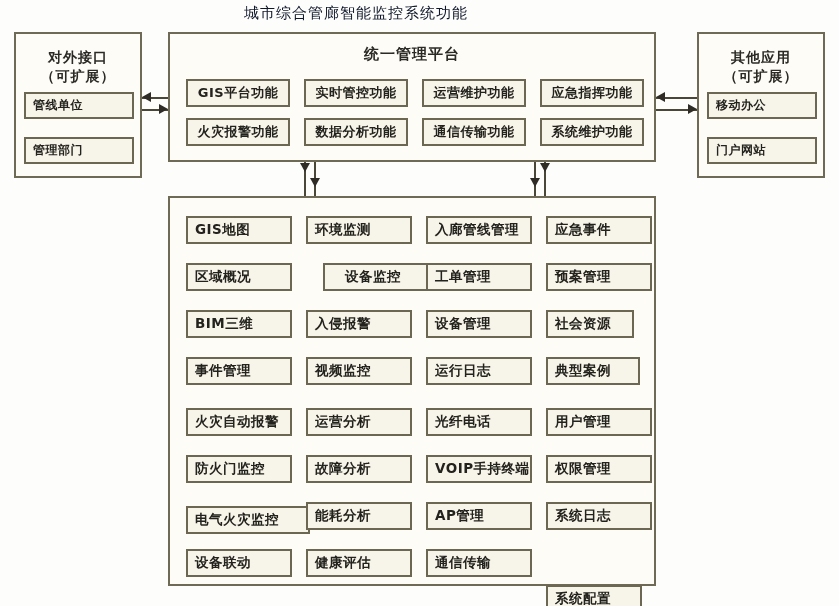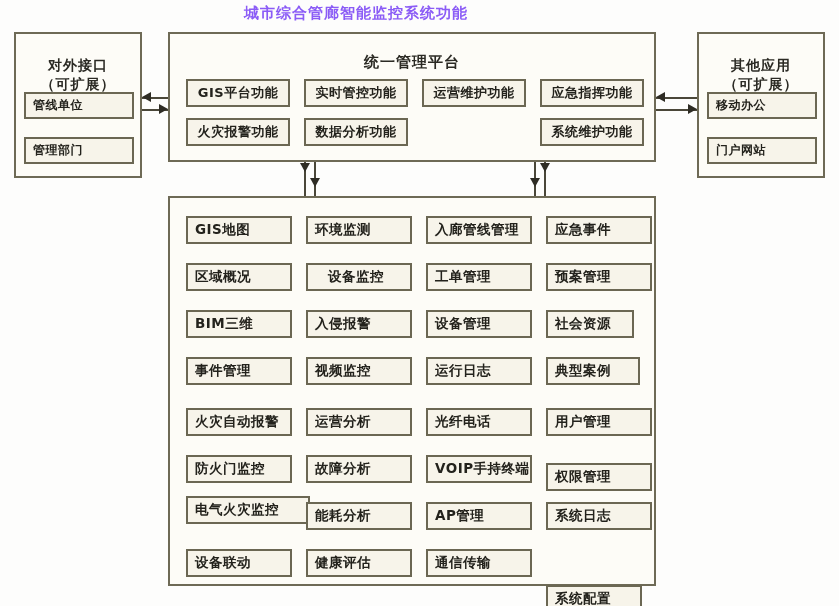--- a/index.html
+++ b/index.html
@@ -17,22 +17,22 @@
   }
 
   
   #diagram-title {
     position: absolute;
     left: 0;
     top: 4px;
     width: 712px;
     text-align: center;
     font-size: 15px;
-    font-weight: bold;
-    color: #8b5cf6;
+    font-weight: normal;
+    color: #0f172a;
     letter-spacing: 1px;
   }
 
   
   .panel {
     position: absolute;
     background: #fdfcf7;
     border: 2px solid #6e6a56;
     box-sizing: border-box;
   }
@@ -60,31 +60,31 @@
     padding-left: 7px;
     white-space: nowrap;
     letter-spacing: 0.5px;
     overflow: visible;
   }
   .cell.center { justify-content: center; padding-left: 0; }
 
   
   #left-panel  { left: 14px;  top: 32px; width: 128px; height: 146px; }
   #right-panel { left: 697px; top: 32px; width: 128px; height: 146px; }
-  .side-title { padding-top: 22px; }
+  .side-title { padding-top: 14px; }
   .side-cell {
     left: 8px;
     width: 110px;
     height: 27px;
     font-size: 12px;
   }
 
   
   #platform-panel { left: 168px; top: 32px; width: 488px; height: 130px; }
-  #platform-panel .panel-title { padding-top: 18px; font-size: 15px; }
+  #platform-panel .panel-title { padding-top: 10px; font-size: 15px; }
   .plat-cell {
     height: 28px;
     font-size: 13px;
   }
 
   
   #grid-panel { left: 168px; top: 196px; width: 488px; height: 390px; }
   .grid-cell {
     height: 28px;
   }
@@ -144,32 +144,33 @@
   <div class="panel" id="platform-panel">
     <div class="panel-title">统一管理平台</div>
 
     <div class="cell plat-cell center" style="left:16px;  top:45px; width:104px;">GIS平台功能</div>
     <div class="cell plat-cell center" style="left:134px; top:45px; width:104px;">实时管控功能</div>
     <div class="cell plat-cell center" style="left:252px; top:45px; width:104px;">运营维护功能</div>
     <div class="cell plat-cell center" style="left:370px; top:45px; width:104px;">应急指挥功能</div>
 
     <div class="cell plat-cell center" style="left:16px;  top:84px; width:104px;">火灾报警功能</div>
     <div class="cell plat-cell center" style="left:134px; top:84px; width:104px;">数据分析功能</div>
+    <div class="cell plat-cell center" style="left:252px; top:84px; width:104px;">通信传输功能</div>
     <div class="cell plat-cell center" style="left:370px; top:84px; width:104px;">系统维护功能</div>
   </div>
 
   <div class="panel" id="grid-panel">
 
     <div class="cell grid-cell" style="left:16px;  top:18px;  width:106px;">GIS地图</div>
     <div class="cell grid-cell" style="left:136px; top:18px;  width:106px;">环境监测</div>
     <div class="cell grid-cell" style="left:256px; top:18px;  width:106px;">入廊管线管理</div>
     <div class="cell grid-cell" style="left:376px; top:18px;  width:106px;">应急事件</div>
 
     <div class="cell grid-cell" style="left:16px;  top:65px;  width:106px;">区域概况</div>
-    <div class="cell grid-cell" style="left:136px; top:65px;  width:106px;padding-left:20px;">设备监控</div>
+    <div class="cell grid-cell" style="left:153px; top:65px;  width:106px;padding-left:20px;">设备监控</div>
     <div class="cell grid-cell" style="left:256px; top:65px;  width:106px;">工单管理</div>
     <div class="cell grid-cell" style="left:376px; top:65px;  width:106px;">预案管理</div>
 
     <div class="cell grid-cell" style="left:16px;  top:112px; width:106px;">BIM三维</div>
     <div class="cell grid-cell" style="left:136px; top:112px; width:106px;">入侵报警</div>
     <div class="cell grid-cell" style="left:256px; top:112px; width:106px;">设备管理</div>
     <div class="cell grid-cell" style="left:376px; top:112px; width:88px;">社会资源</div>
 
     <div class="cell grid-cell" style="left:16px;  top:159px; width:106px;">事件管理</div>
     <div class="cell grid-cell" style="left:136px; top:159px; width:106px;">视频监控</div>
@@ -177,23 +178,23 @@
     <div class="cell grid-cell" style="left:376px; top:159px; width:94px;">典型案例</div>
 
     <div class="cell grid-cell" style="left:16px;  top:210px; width:106px;">火灾自动报警</div>
     <div class="cell grid-cell" style="left:136px; top:210px; width:106px;">运营分析</div>
     <div class="cell grid-cell" style="left:256px; top:210px; width:106px;">光纤电话</div>
     <div class="cell grid-cell" style="left:376px; top:210px; width:106px;">用户管理</div>
 
     <div class="cell grid-cell" style="left:16px;  top:257px; width:106px;">防火门监控</div>
     <div class="cell grid-cell" style="left:256px; top:257px; width:106px;">VOIP手持终端</div>
     <div class="cell grid-cell" style="left:136px; top:257px; width:106px;">故障分析</div>
-    <div class="cell grid-cell" style="left:376px; top:265px; width:106px;font-family:Liberation Serif, serif;">权限管理</div>
-
-    <div class="cell grid-cell" style="left:16px;  top:298px; width:124px;">电气火灾监控</div>
+    <div class="cell grid-cell" style="left:376px; top:257px; width:106px;font-family:Liberation Serif, serif;">权限管理</div>
+
+    <div class="cell grid-cell" style="left:16px;  top:308px; width:124px;">电气火灾监控</div>
     <div class="cell grid-cell" style="left:136px; top:304px; width:106px;">能耗分析</div>
     <div class="cell grid-cell" style="left:256px; top:304px; width:106px;text-align:center;">AP管理</div>
     <div class="cell grid-cell" style="left:376px; top:304px; width:106px;">系统日志</div>
 
     <div class="cell grid-cell" style="left:16px;  top:351px; width:106px;">设备联动</div>
     <div class="cell grid-cell" style="left:136px; top:351px; width:106px;">健康评估</div>
     <div class="cell grid-cell" style="left:256px; top:351px; width:106px;">通信传输</div>
     <div class="cell grid-cell" style="left:376px; top:351px; width:96px;margin-top:36px;">系统配置</div>
   </div>
 

